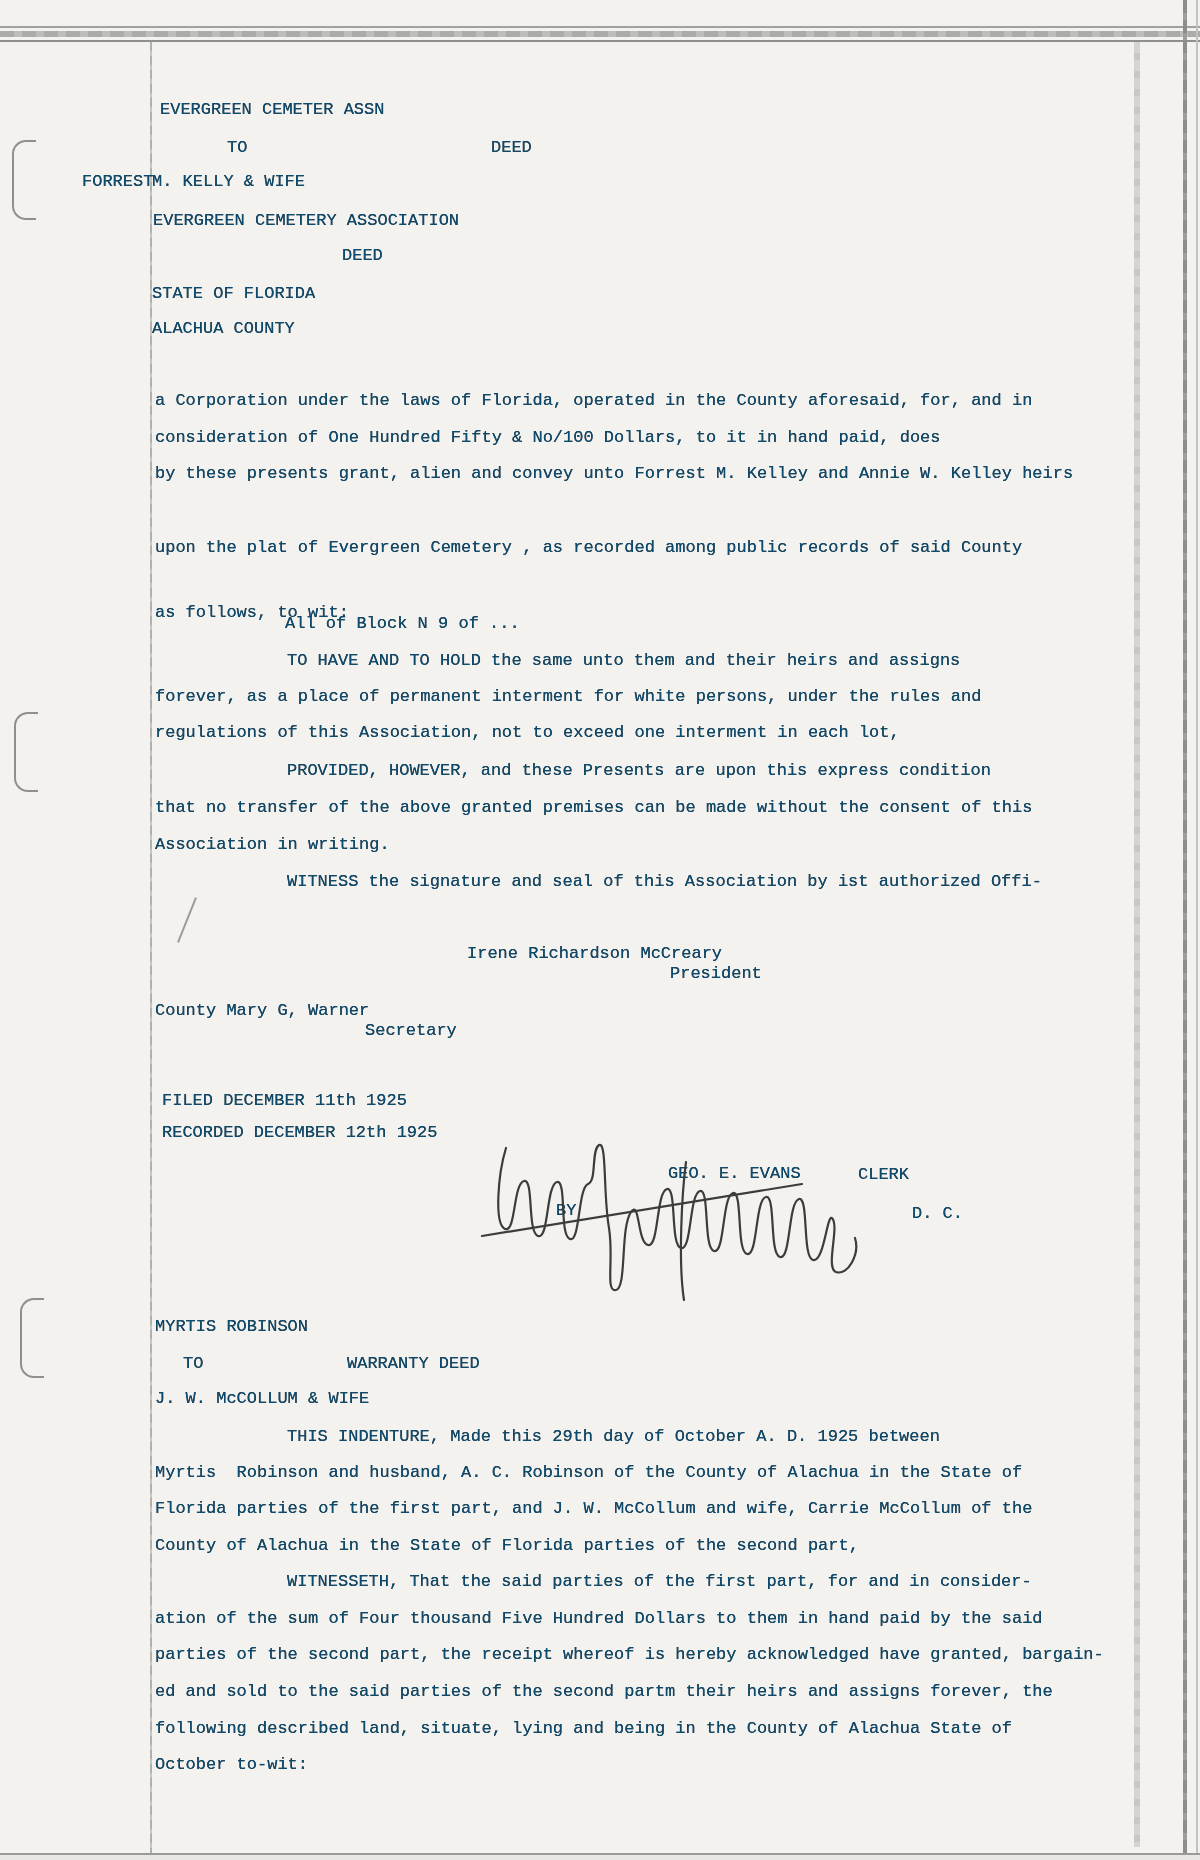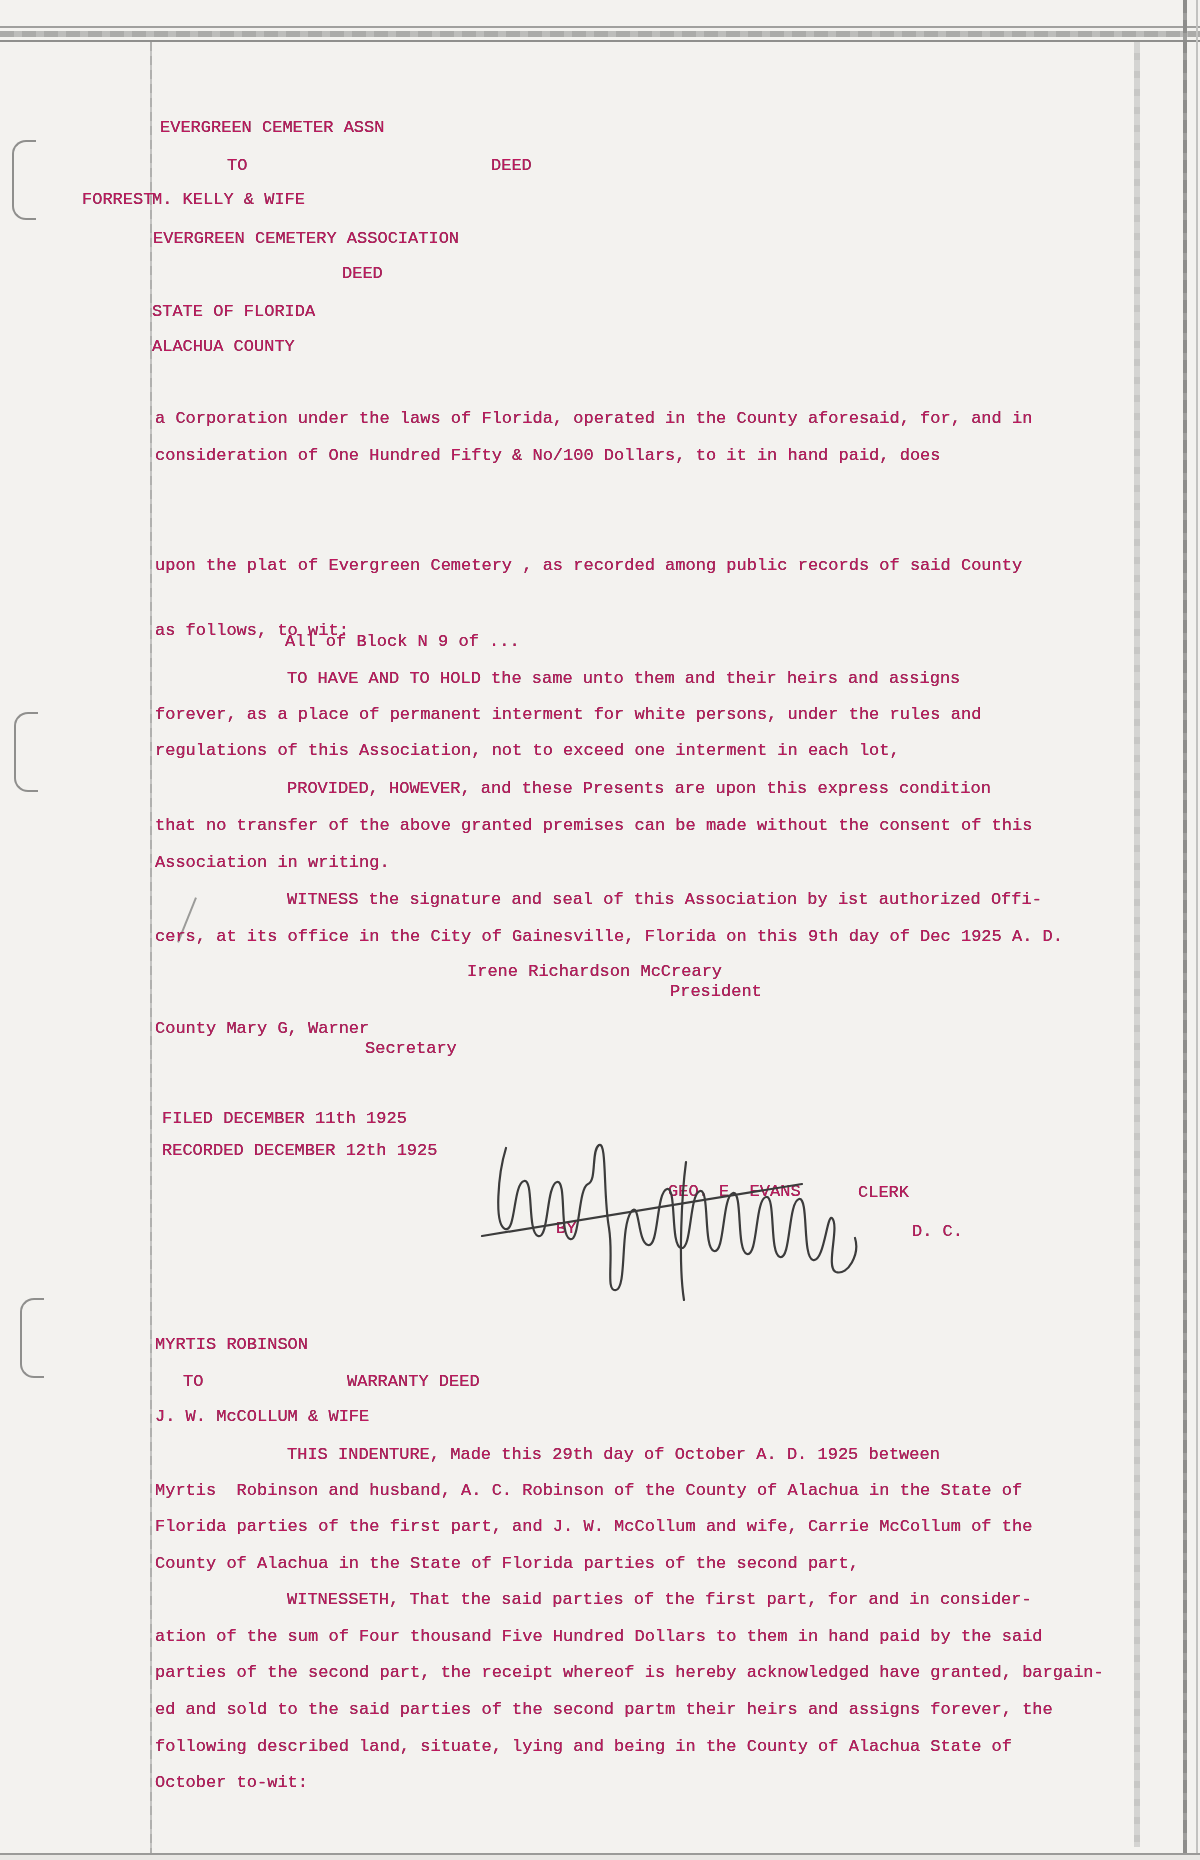--- a/index.html
+++ b/index.html
@@ -36,23 +36,22 @@
   .hole2{left:14px;top:712px;}
   .hole3{left:20px;top:1298px;}
   .pen-mark{position:absolute;left:186px;top:896px;width:2px;height:48px;
     background:#9b9b99;transform:rotate(22deg);}
   
   .t{
     position:absolute;
     font-size:17px;line-height:17px;
     letter-spacing:0px;
     white-space:pre;
-    color:#be185d;
+    color:#0c4a6e;
     text-shadow:0 0 0.5px #3a3a3a;
-    margin-top:18px;
   }
   .tline{left:155px;}
   .ind{padding-left:132px;}
   .ind2{padding-left:130px;}
   
   .sig{position:absolute;left:470px;top:1132px;width:420px;height:178px;}
   .sig path{stroke:#3c3c3c;stroke-width:2.2;fill:none;stroke-linecap:round;}
 </style>
 </head>
 <body>
@@ -78,31 +77,31 @@
   <div class="t" style="top:139px;left:491px">DEED</div>
   <div class="t" style="top:173px;left:82px">FORREST</div>
   <div class="t" style="top:173px;left:152px">M. KELLY &amp; WIFE</div>
   <div class="t" style="top:212px;left:153px">EVERGREEN CEMETERY ASSOCIATION</div>
   <div class="t" style="top:247px;left:342px">DEED</div>
   <div class="t" style="top:285px;left:152px">STATE OF FLORIDA</div>
   <div class="t" style="top:320px;left:152px">ALACHUA COUNTY</div>
 
   <div class="t tline" style="top:392px">a Corporation under the laws of Florida, operated in the County aforesaid, for, and in</div>
   <div class="t tline" style="top:429px">consideration of One Hundred Fifty &amp; No/100 Dollars, to it in hand paid, does</div>
+  <div class="t tline" style="top:465px">by these presents grant, alien and convey unto Forrest M. Kelley and Annie W. Kelley heirs</div>
   <div class="t tline" style="top:539px">upon the plat of Evergreen Cemetery , as recorded among public records of said County</div>
   <div class="t tline" style="top:604px">as follows, to wit:</div>
   <div class="t tline ind2" style="top:615px">All of Block N 9 of ...</div>
   <div class="t tline ind" style="top:652px">TO HAVE AND TO HOLD the same unto them and their heirs and assigns</div>
   <div class="t tline" style="top:688px">forever, as a place of permanent interment for white persons, under the rules and</div>
   <div class="t tline" style="top:724px">regulations of this Association, not to exceed one interment in each lot,</div>
   <div class="t tline ind" style="top:762px">PROVIDED, HOWEVER, and these Presents are upon this express condition</div>
   <div class="t tline" style="top:799px">that no transfer of the above granted premises can be made without the consent of this</div>
   <div class="t tline" style="top:836px">Association in writing.</div>
   <div class="t tline ind" style="top:873px">WITNESS the signature and seal of this Association by ist authorized Offi-</div>
-  <div class="t tline" style="top:910px">cers, at its office in the City of Gainesville, Florida on this 9th day of Dec 1925 A. D.</div>
 
   <div class="t" style="top:945px;left:467px">Irene Richardson McCreary</div>
   <div class="t" style="top:965px;left:670px">President</div>
   <div class="t" style="top:1002px;left:155px">County Mary G, Warner</div>
   <div class="t" style="top:1022px;left:365px">Secretary</div>
 
   <div class="t" style="top:1092px;left:162px">FILED DECEMBER 11th 1925</div>
   <div class="t" style="top:1124px;left:162px">RECORDED DECEMBER 12th 1925</div>
   <div class="t" style="top:1165px;left:668px">GEO. E. EVANS</div>
   <div class="t" style="top:1166px;left:858px">CLERK</div>

